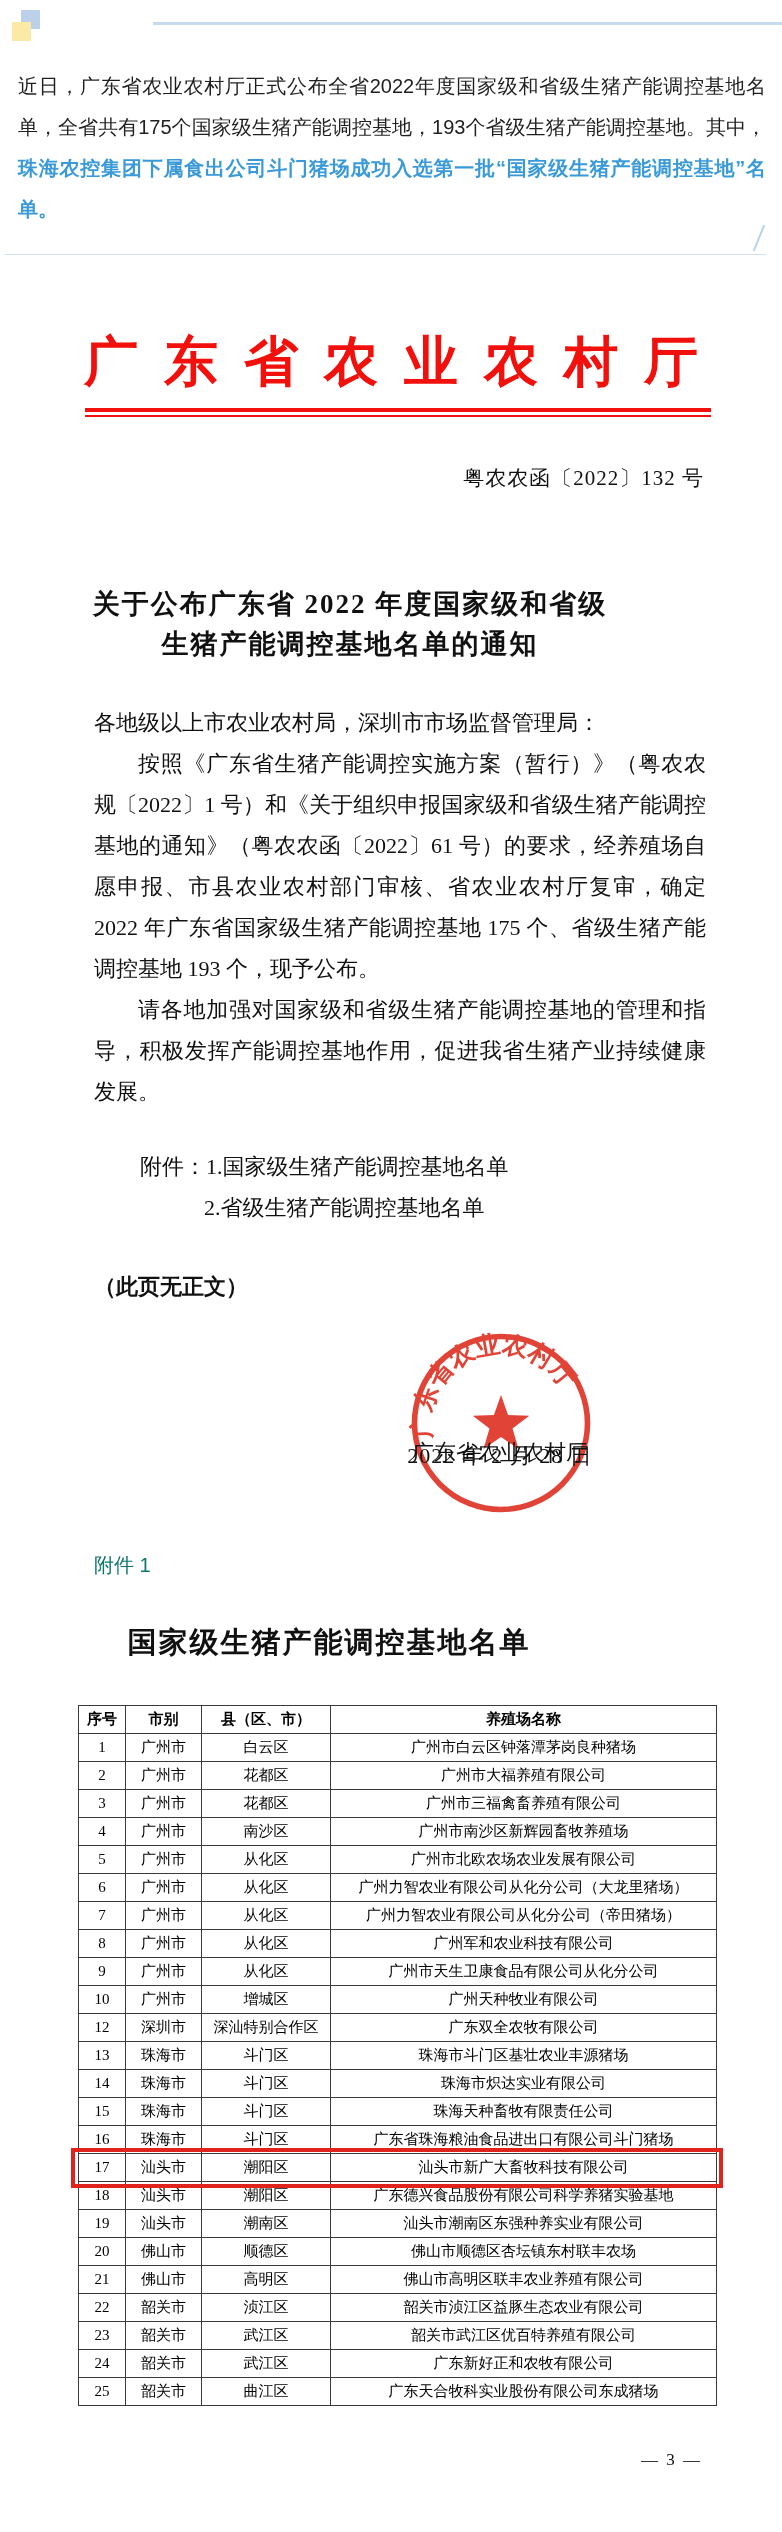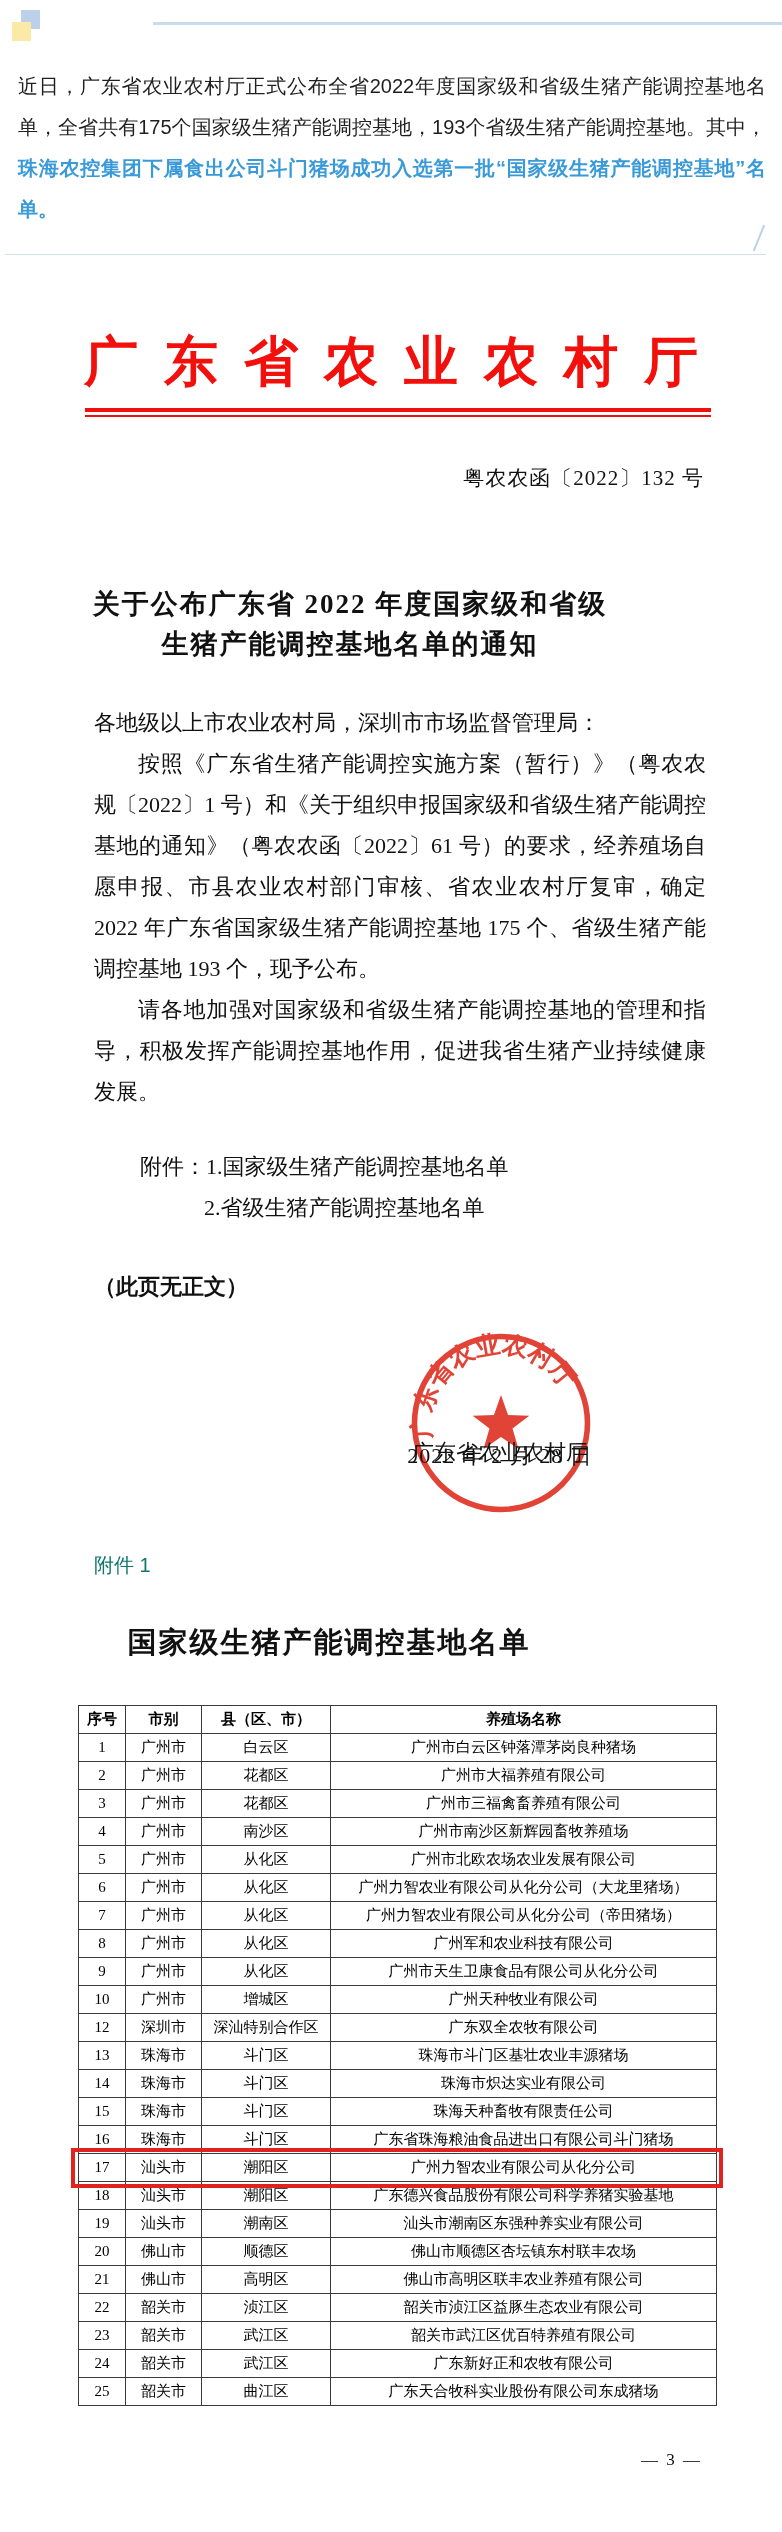--- a/index.html
+++ b/index.html
@@ -259,21 +259,21 @@
           <tr>
             <td class="col0">16</td>
             <td class="col1">珠海市</td>
             <td class="col2">斗门区</td>
             <td class="col3">广东省珠海粮油食品进出口有限公司斗门猪场</td>
           </tr>
           <tr>
             <td class="col0">17</td>
             <td class="col1">汕头市</td>
             <td class="col2">潮阳区</td>
-            <td class="col3">广州力智农业有限公司从化分公司</td>
+            <td class="col3">汕头市新广大畜牧科技有限公司</td>
           </tr>
           <tr>
             <td class="col0">18</td>
             <td class="col1">汕头市</td>
             <td class="col2">潮阳区</td>
             <td class="col3">广东德兴食品股份有限公司科学养猪实验基地</td>
           </tr>
           <tr>
             <td class="col0">19</td>
             <td class="col1">汕头市</td>

